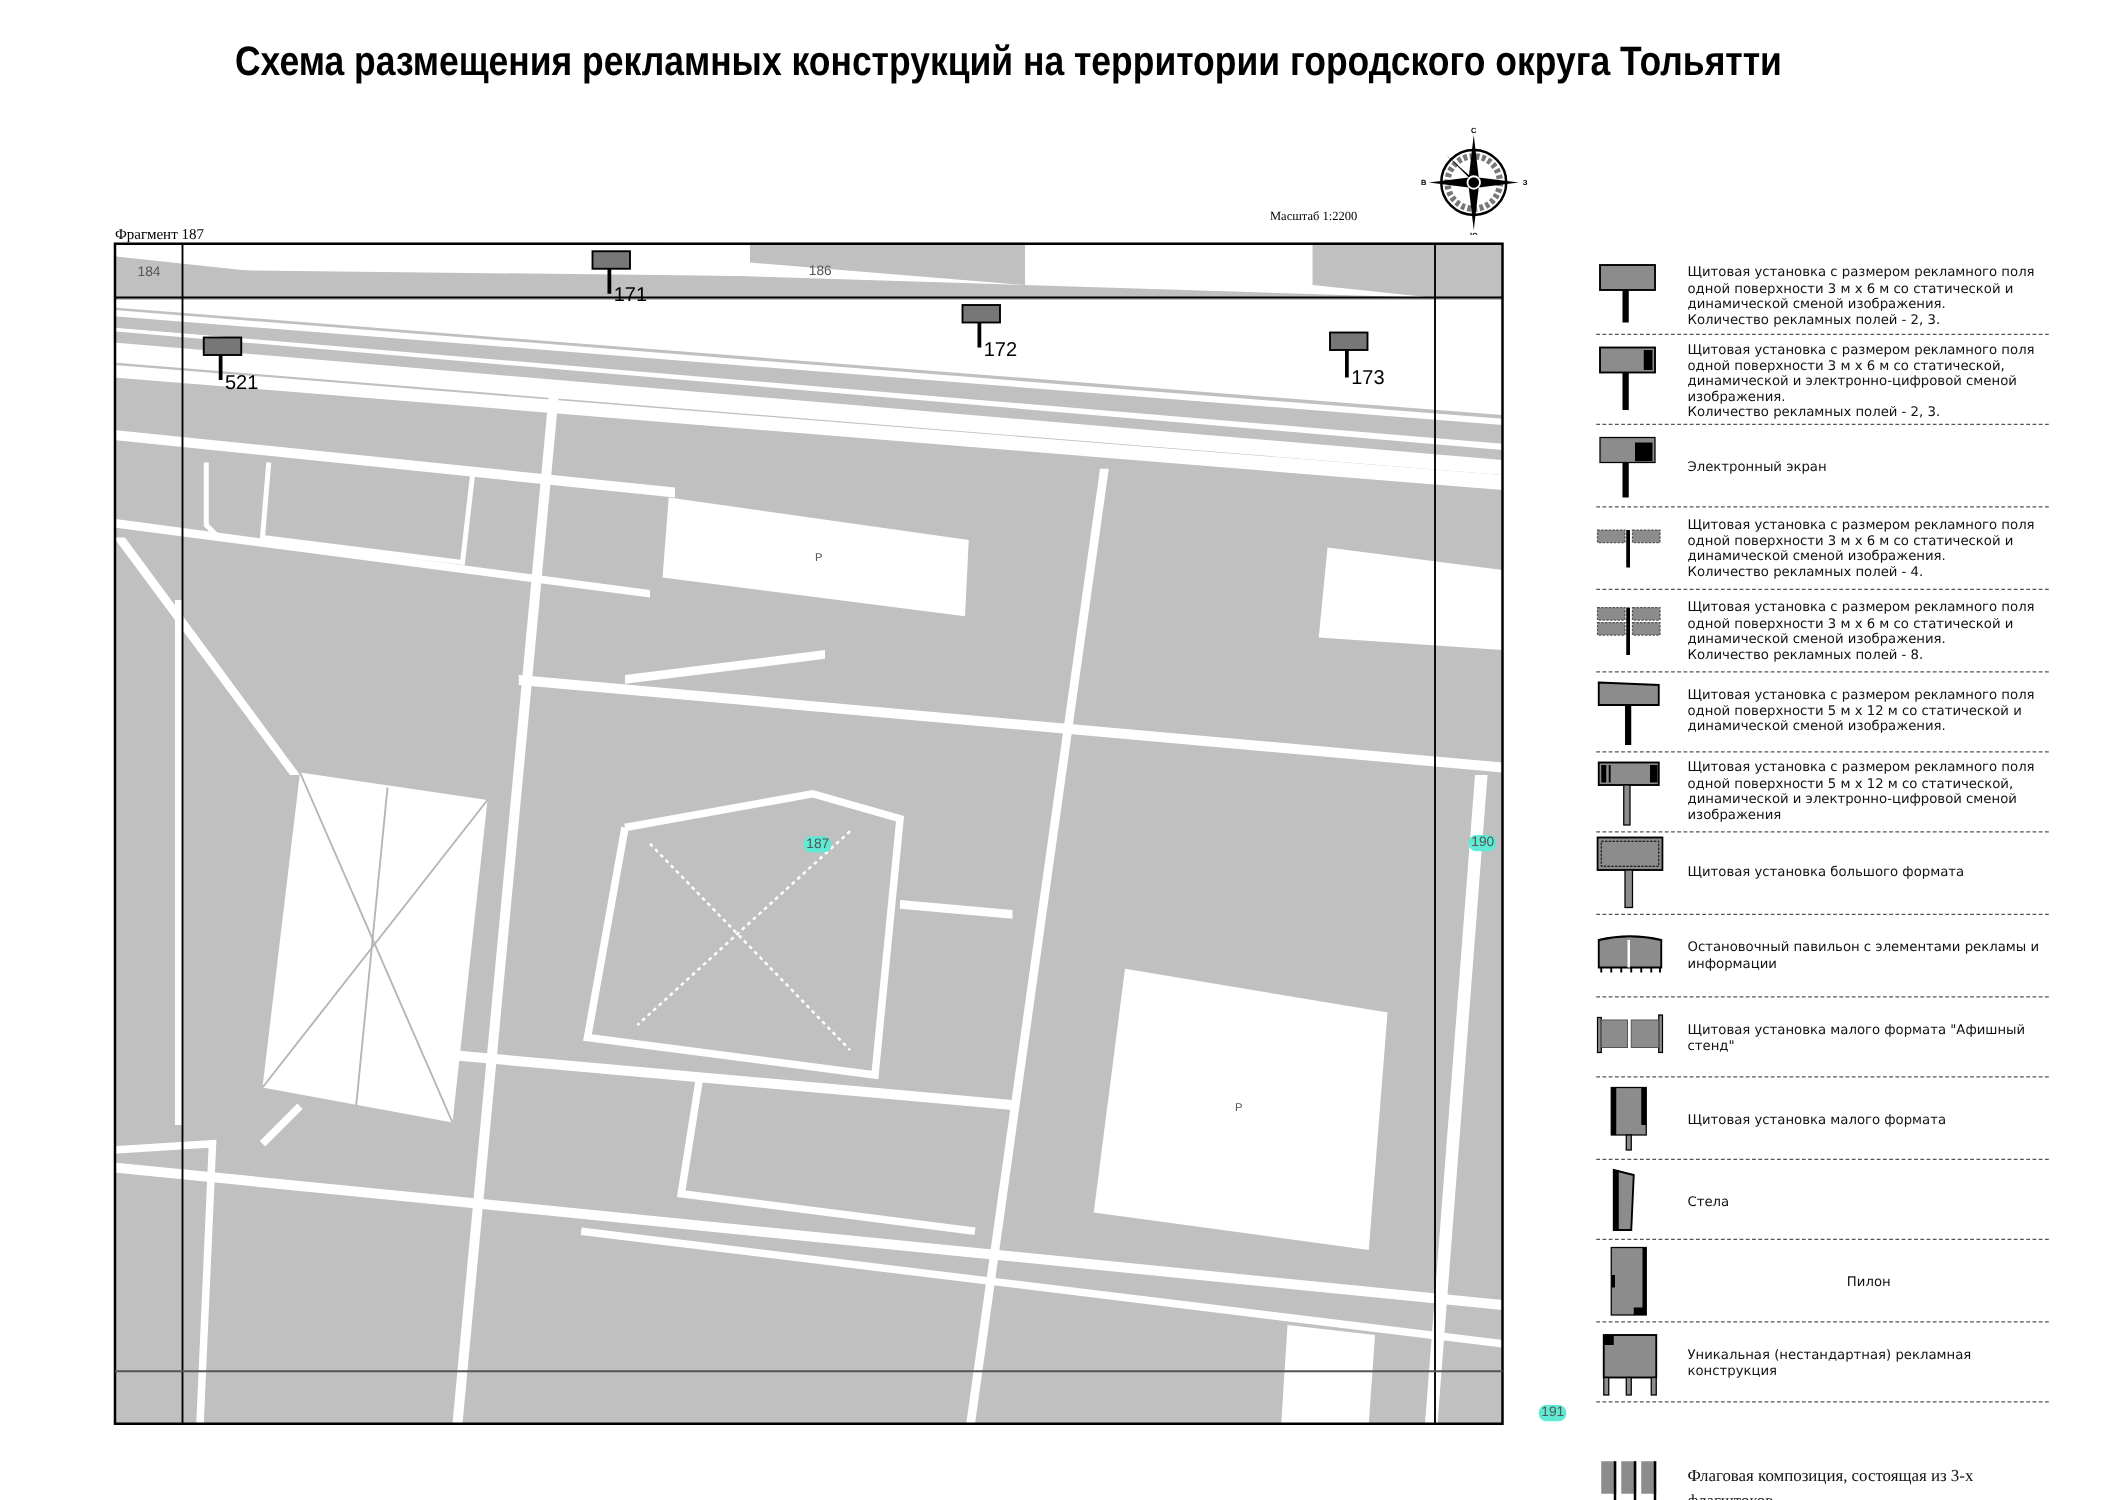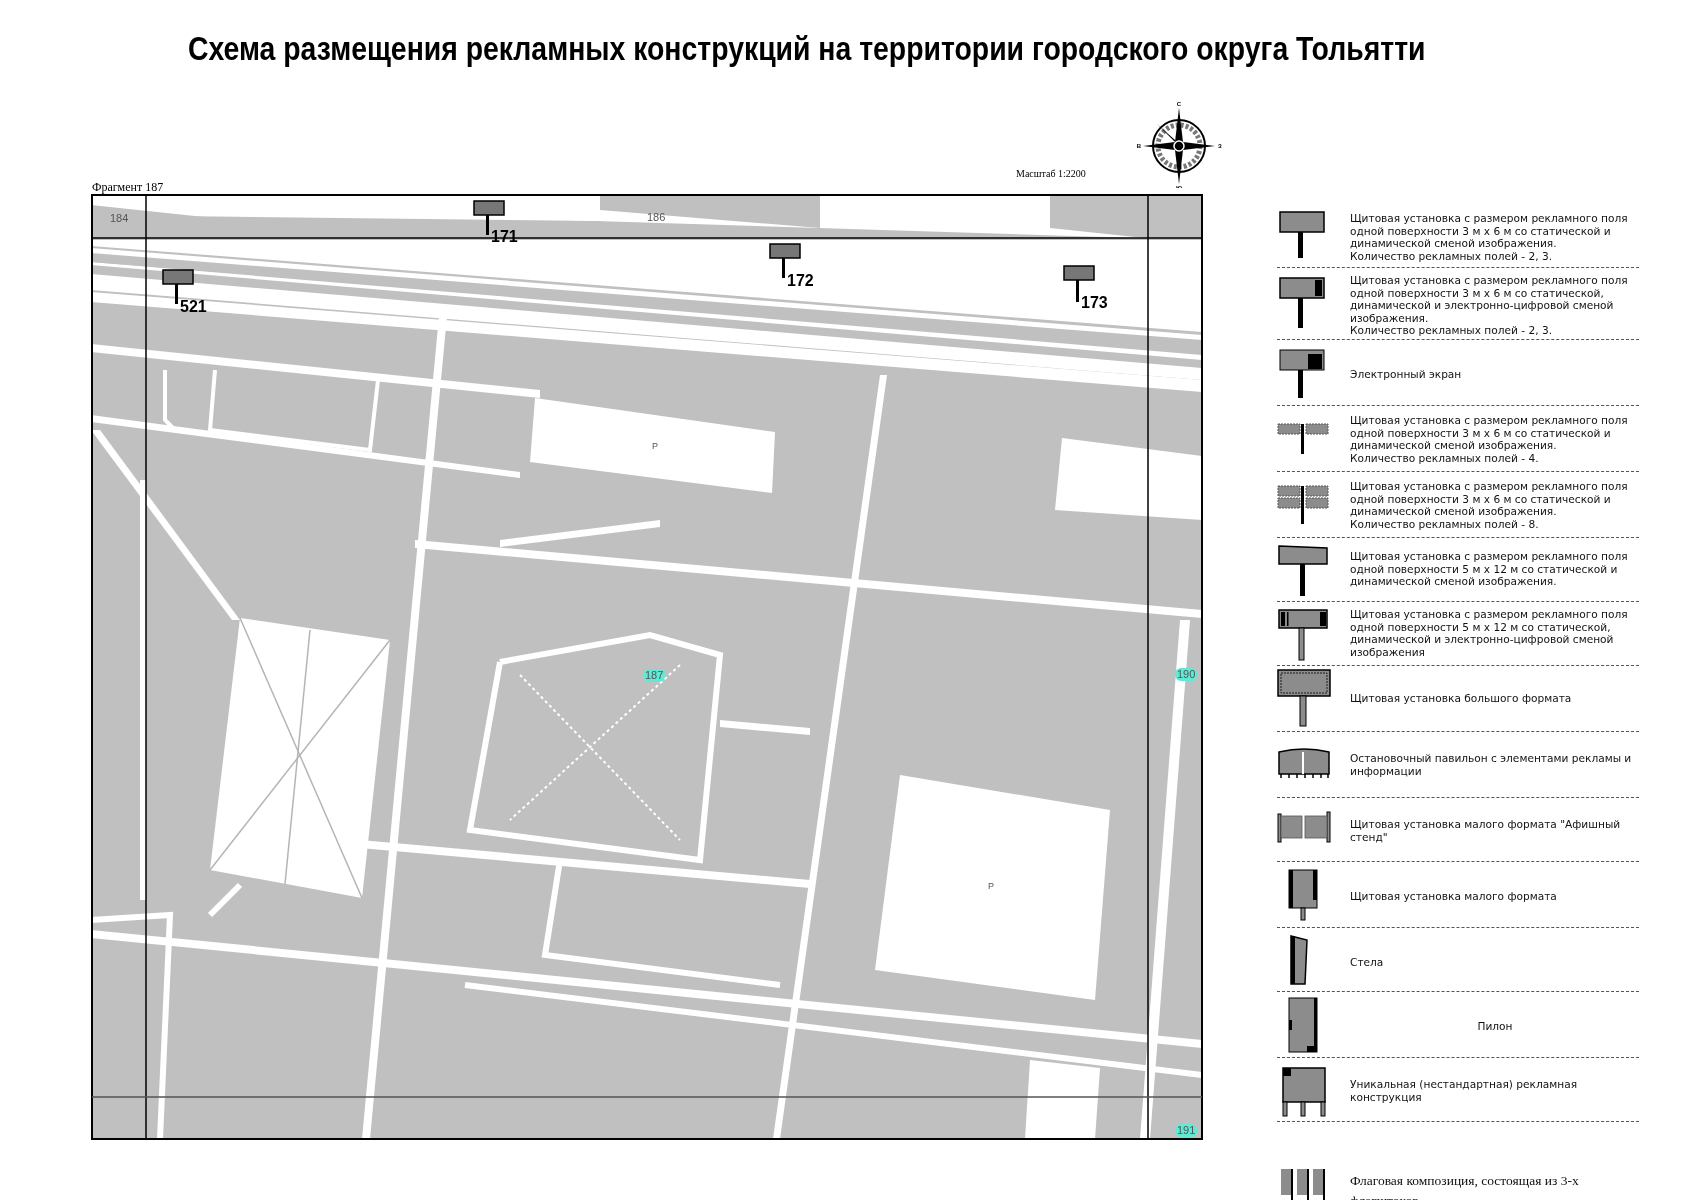--- a/index.html
+++ b/index.html
@@ -2,21 +2,21 @@
 <html><head>
 <meta charset="utf-8">
 <style>
   html, body { margin:0; padding:0; background:#ffffff; }
   body { width:1697px; height:1200px; position:relative; overflow:hidden; font-family:"Liberation Sans", sans-serif; color:#000; }
   .title { position:absolute; left:188px; top:30px; width:1400px; font-family:"Liberation Sans", sans-serif; font-weight:bold; font-size:33px; white-space:nowrap; transform-origin:0 0; transform:scaleX(0.86); letter-spacing:0px; }
   .fragment-label { position:absolute; left:92px; top:180px; font-family:"Liberation Serif", serif; font-size:12px; }
   .scale-label { position:absolute; left:1016px; top:168px; font-family:"Liberation Serif", serif; font-size:10px; }
   .compass { position:absolute; left:1135px; top:100px; width:88px; height:88px; }
   .map-svg { position:absolute; left:0; top:0; width:1697px; height:1200px; }
-  .marker-label { position:absolute; font-family:"Liberation Sans", sans-serif; font-weight:bold; font-size:16px; line-height:16px; }
+  .marker-label { position:absolute; font-family:"Liberation Sans", sans-serif; font-weight:normal; font-size:16px; line-height:16px; }
   .sheet-label { position:absolute; font-family:"Liberation Sans", sans-serif; font-size:11px; color:#555; background:#5eead4; border-radius:6px; padding:0 2px; line-height:13px; }
   .sheet-label.plain { background:transparent; }
   .legend { position:absolute; left:1277px; top:170px; width:362px; }
   .legend-item { position:absolute; left:0; width:362px;margin-top:36px; }
   .legend-item .sep { position:absolute; left:0; right:0; bottom:0; border-bottom:1px dashed #555; }
   .legend-icon { position:absolute; left:0; top:0; width:54px; }
   .legend-text { position:absolute; left:73px; font-family:"DejaVu Sans", sans-serif; font-size:10.6px; line-height:12.6px; color:#111; width:290px; }
   .legend-text.serif { font-family:"Liberation Serif", serif; font-size:13.5px; line-height:20px; }
 </style>
 </head>
@@ -141,21 +141,21 @@
 
 <div class="marker-label" style="left:491px;top:229px;">171</div>
 <div class="marker-label" style="left:787px;top:273px;">172</div>
 <div class="marker-label" style="left:1081px;top:295px;">173</div>
 <div class="marker-label" style="left:180px;top:299px;">521</div>
 
 <div class="sheet-label plain" style="left:108px;top:212px;">184</div>
 <div class="sheet-label plain" style="left:645px;top:211px;">186</div>
 <div class="sheet-label" style="left:643px;top:669px;">187</div>
 <div class="sheet-label" style="left:1175px;top:668px;">190</div>
-<div class="sheet-label" style="left:1175px;top:1124px;">191</div>
+<div class="sheet-label" style="left:1231px;top:1124px;">191</div>
 
 <div class="sheet-label plain" style="left:650px;top:440px;font-size:9px;">Р</div>
 <div class="sheet-label plain" style="left:986px;top:880px;font-size:9px;">Р</div>
 
 <div class="legend">
 
   <div class="legend-item" style="top:0;height:62px;">
     <svg class="legend-icon" style="top:4px;height:50px;" viewBox="0 0 54 50">
       <rect x="3" y="2" width="44" height="20" fill="#8c8c8c" stroke="#000" stroke-width="1.5"></rect>
       <rect x="21" y="22" width="5" height="26" fill="#000"></rect>

